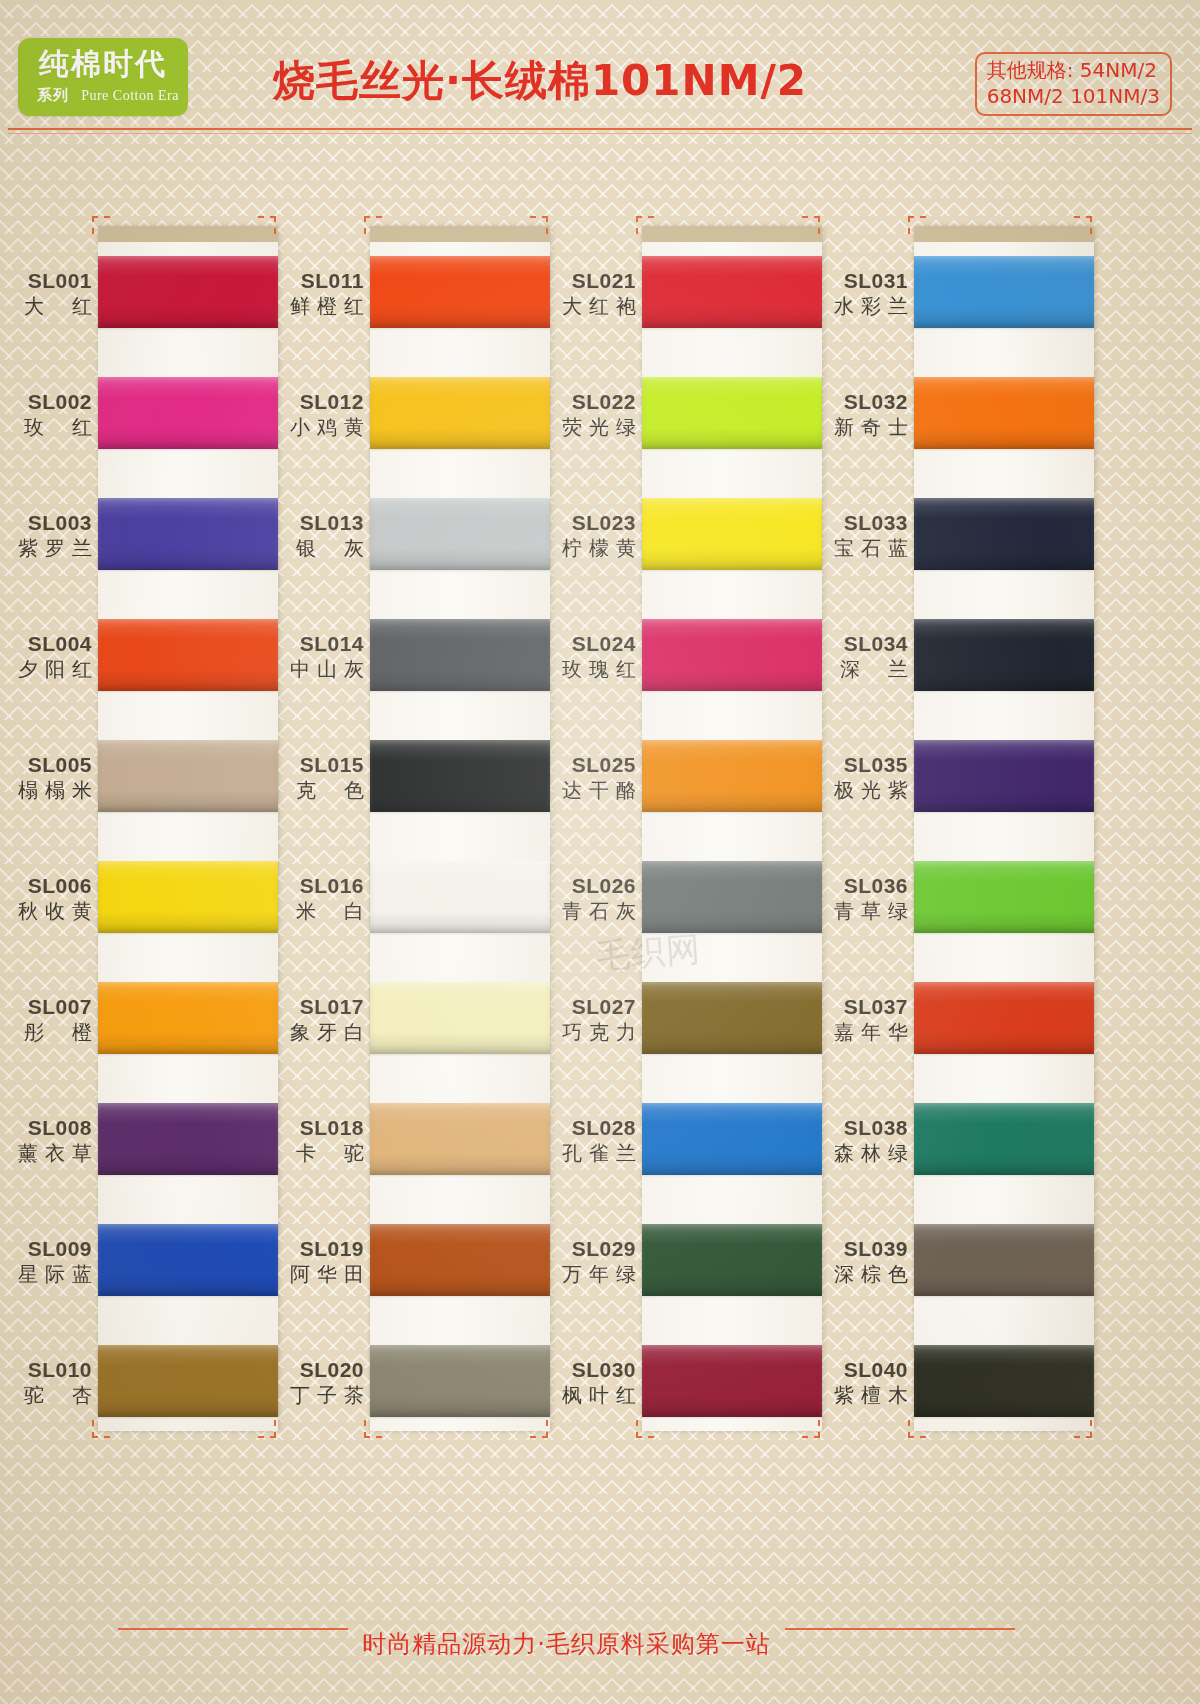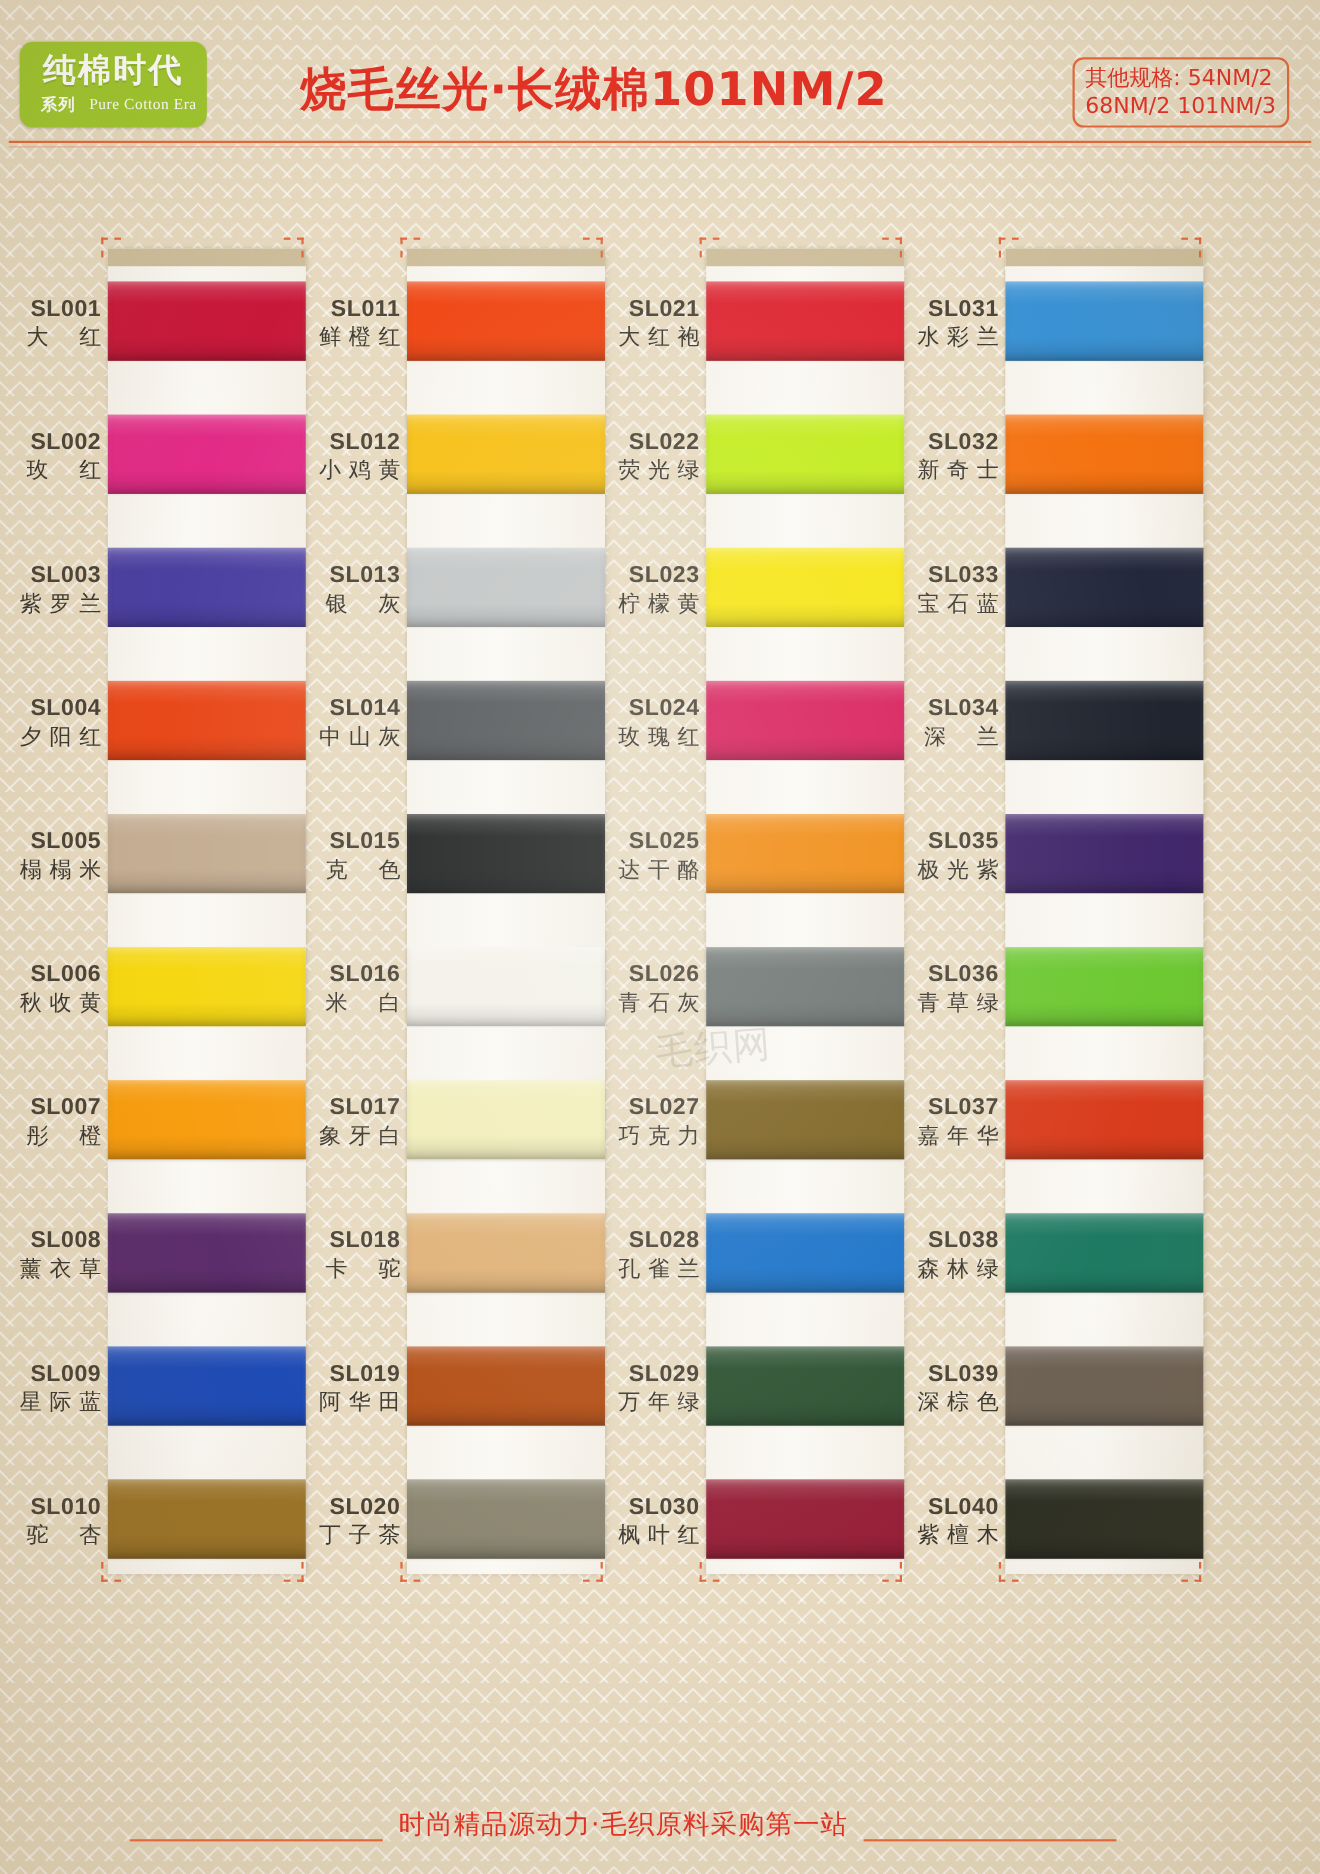--- a/index.html
+++ b/index.html
@@ -141,21 +141,21 @@
     position:absolute;left:596px;top:930px;
     font-size:34px;color:rgba(120,110,95,.20);
     font-family:"Liberation Serif",serif;letter-spacing:1px;
     transform:rotate(-4deg);pointer-events:none;
   }
 
   
   .footer{position:absolute;left:0;top:1628px;width:1200px;height:60px;}
   .footer-inner{
     position:absolute;left:0;top:0;width:1133px;height:46px;
-    display:flex;align-items:flex-end;justify-content:center;gap:14px;
+    display:flex;align-items:flex-start;justify-content:center;gap:14px;
   }
   .f-line{height:0;border-top:2px solid #e2683c;width:230px;}
   .f-text{
     font-size:24px;color:#e03124;letter-spacing:1px;white-space:nowrap;
     font-family:"DejaVu Sans",sans-serif;
   }
 </style>
 </head>
 <body>
 

